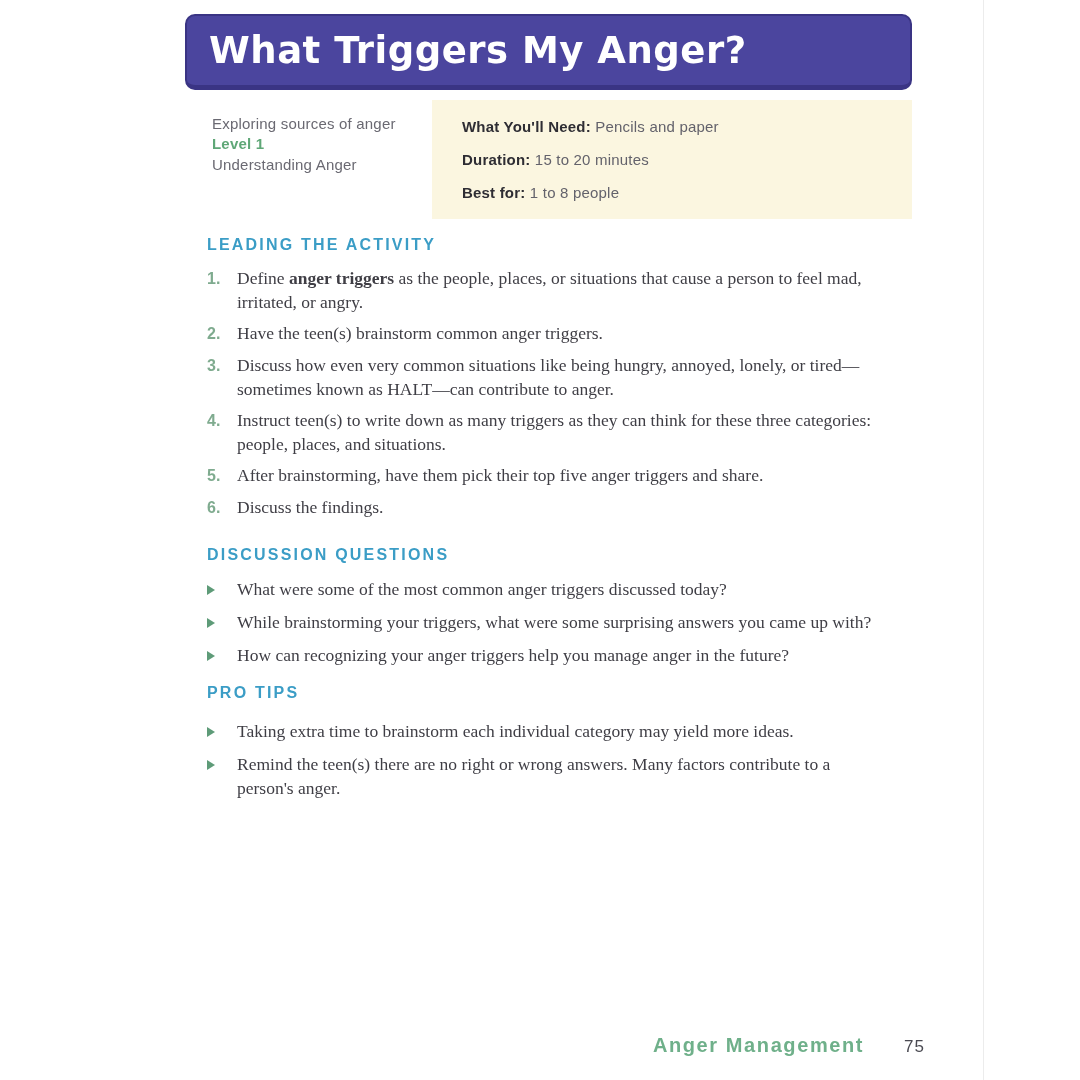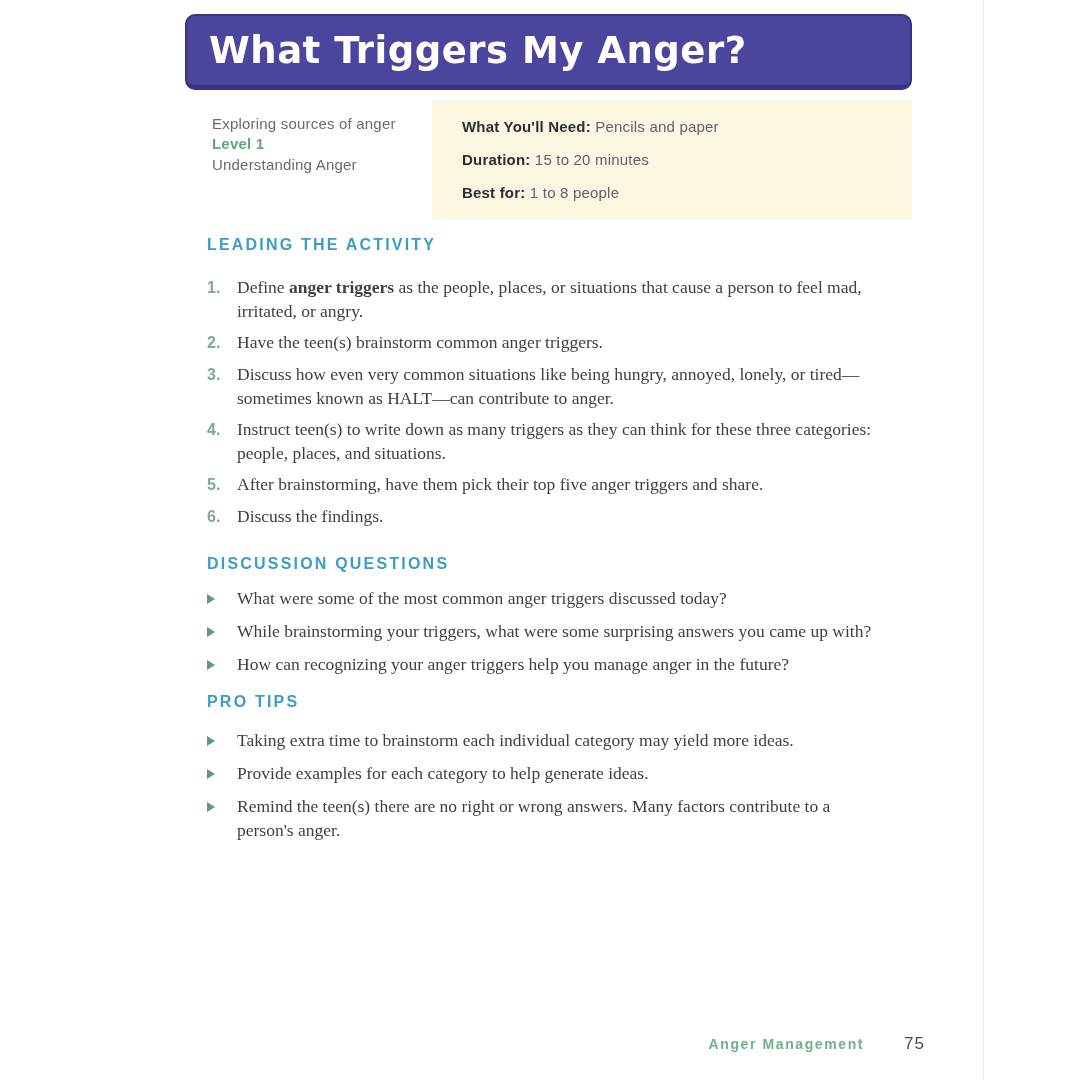--- a/index.html
+++ b/index.html
@@ -77,21 +77,21 @@
   
   .main-content { padding: 0 22px; }
   .section-heading {
     font-size: 16px;
     font-weight: bold;
     color: var(--heading-blue);
     letter-spacing: 2.2px;
     line-height: 20px;
   }
   .sec-leading { margin-top: 16px; }
-  .sec-leading .section-heading { margin-bottom: 20px; }
+  .sec-leading .section-heading { margin-bottom: 11px; }
   .sec-discussion { margin-top: 25px; }
   .sec-discussion .section-heading { margin-bottom: 12px; }
   .sec-protips { margin-top: 16px; }
   .sec-protips .section-heading { margin-bottom: 16px; }
   .step-row, .bullet-row {
     display: flex;
     align-items: flex-start;
   }
   .step-row { margin-bottom: 7px; }
   .bullet-row { margin-bottom: 9px; }
@@ -130,21 +130,21 @@
   .footer {
     position: absolute;
     left: 185px;
     top: 1034px;
     width: 740px;
     display: flex;
     justify-content: flex-end;
     align-items: baseline;
   }
   .footer-section {
-    font-size: 14px;
+    font-size: 20px;
     font-weight: bold;
     color: var(--footer-green);
     letter-spacing: 1.6px;
   }
   .footer-page-num {
     margin-left: 40px;
     font-size: 17px;
     color: var(--page-num);
     letter-spacing: 1px;
   }
@@ -220,24 +220,20 @@
     </div>
 
     <div class="sec-protips">
       <div class="section-heading">PRO TIPS</div>
       <div class="bullet-row">
         <span class="bullet-icon"></span>
         <span class="bullet-text">Taking extra time to brainstorm each individual category may yield more ideas.</span>
       </div>
       <div class="bullet-row">
         <span class="bullet-icon"></span>
-        <span class="bullet-text">Provide examples for each category to help generate ideas.</span>
-      </div>
-      <div class="bullet-row">
-        <span class="bullet-icon"></span>
         <span class="bullet-text">Remind the teen(s) there are no right or wrong answers. Many factors contribute to a person's anger.</span>
       </div>
     </div>
 
   </div>
 </div>
 
 <div class="footer">
   <span class="footer-section">Anger Management</span>
   <span class="footer-page-num">75</span>

